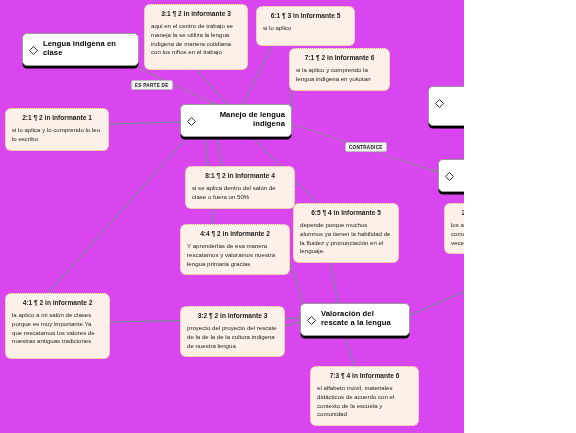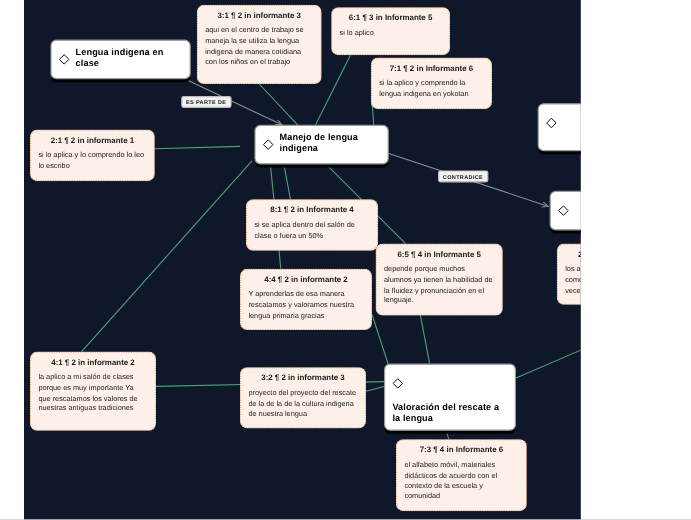--- a/index.html
+++ b/index.html
@@ -4,24 +4,23 @@
 <style>
   html, body {
     margin: 0;
     padding: 0;
     background: #ffffff;
   }
   #canvas {
     position: relative;
     width: 464px;
     height: 433px;
-    background: #0f172a;
+    background: #d946ef;
     overflow: hidden;
     font-family: "Liberation Sans", sans-serif;
-    margin-left: 20px;
   }
   #edges {
     position: absolute;
     left: 0;
     top: 0;
     width: 576px;
     height: 433px;
     pointer-events: none;
   }
   
@@ -170,37 +169,37 @@
         <div class="qbody">el alfabeto móvil, materiales didácticos de acuerdo con el contexto de la escuela y comunidad</div>
       </div>
     </div>
   <div id="node-layer">
       <div class="node" style="left: 22px; top: 33px; width: 117px; min-height: 30px;">
         <span class="diamond"><svg width="9" height="9" viewBox="0 0 10 10">
             <path d="M5 0.6 L9.4 5 L5 9.4 L0.6 5 Z" fill="#ffffff" stroke="#000000" stroke-width="0.9"></path>
           </svg></span>
         <span class="label">Lengua indigena en clase</span>
       </div>
-      <div class="node" style="left: 192px; top: 104px; width: 112px; min-height: 30px;">
+      <div class="node" style="left: 180px; top: 104px; width: 112px; min-height: 30px; text-align: right;">
         <span class="diamond"><svg width="9" height="9" viewBox="0 0 10 10">
             <path d="M5 0.6 L9.4 5 L5 9.4 L0.6 5 Z" fill="#ffffff" stroke="#000000" stroke-width="0.9"></path>
           </svg></span>
         <span class="label">Manejo de lengua indigena</span>
       </div>
       <div class="node" style="left: 428px; top: 86px; width: 118px; min-height: 40px;">
         <span class="diamond"><svg width="9" height="9" viewBox="0 0 10 10">
             <path d="M5 0.6 L9.4 5 L5 9.4 L0.6 5 Z" fill="#ffffff" stroke="#000000" stroke-width="0.9"></path>
           </svg></span>
       </div>
       <div class="node" style="left: 438px; top: 159px; width: 115px; min-height: 30px;">
         <span class="diamond"><svg width="9" height="9" viewBox="0 0 10 10">
             <path d="M5 0.6 L9.4 5 L5 9.4 L0.6 5 Z" fill="#ffffff" stroke="#000000" stroke-width="0.9"></path>
           </svg></span>
       </div>
-      <div class="node" style="left: 300px; top: 303px; width: 110px; min-height: 30px; flex-direction: column;">
+      <div class="node" style="left: 300px; top: 303px; width: 110px; min-height: 30px;">
         <span class="diamond"><svg width="9" height="9" viewBox="0 0 10 10">
             <path d="M5 0.6 L9.4 5 L5 9.4 L0.6 5 Z" fill="#ffffff" stroke="#000000" stroke-width="0.9"></path>
           </svg></span>
         <span class="label">Valoración del rescate a la lengua</span>
       </div>
     </div>
   <div id="relation-label-layer">
       <div class="rel" style="left: 131px; top: 80px;">ES PARTE DE</div>
       <div class="rel" style="left: 345px; top: 142px;">CONTRADICE</div>
       <div class="rel" style="left: 473px; top: 140px;">ES CAUSA DE</div>

